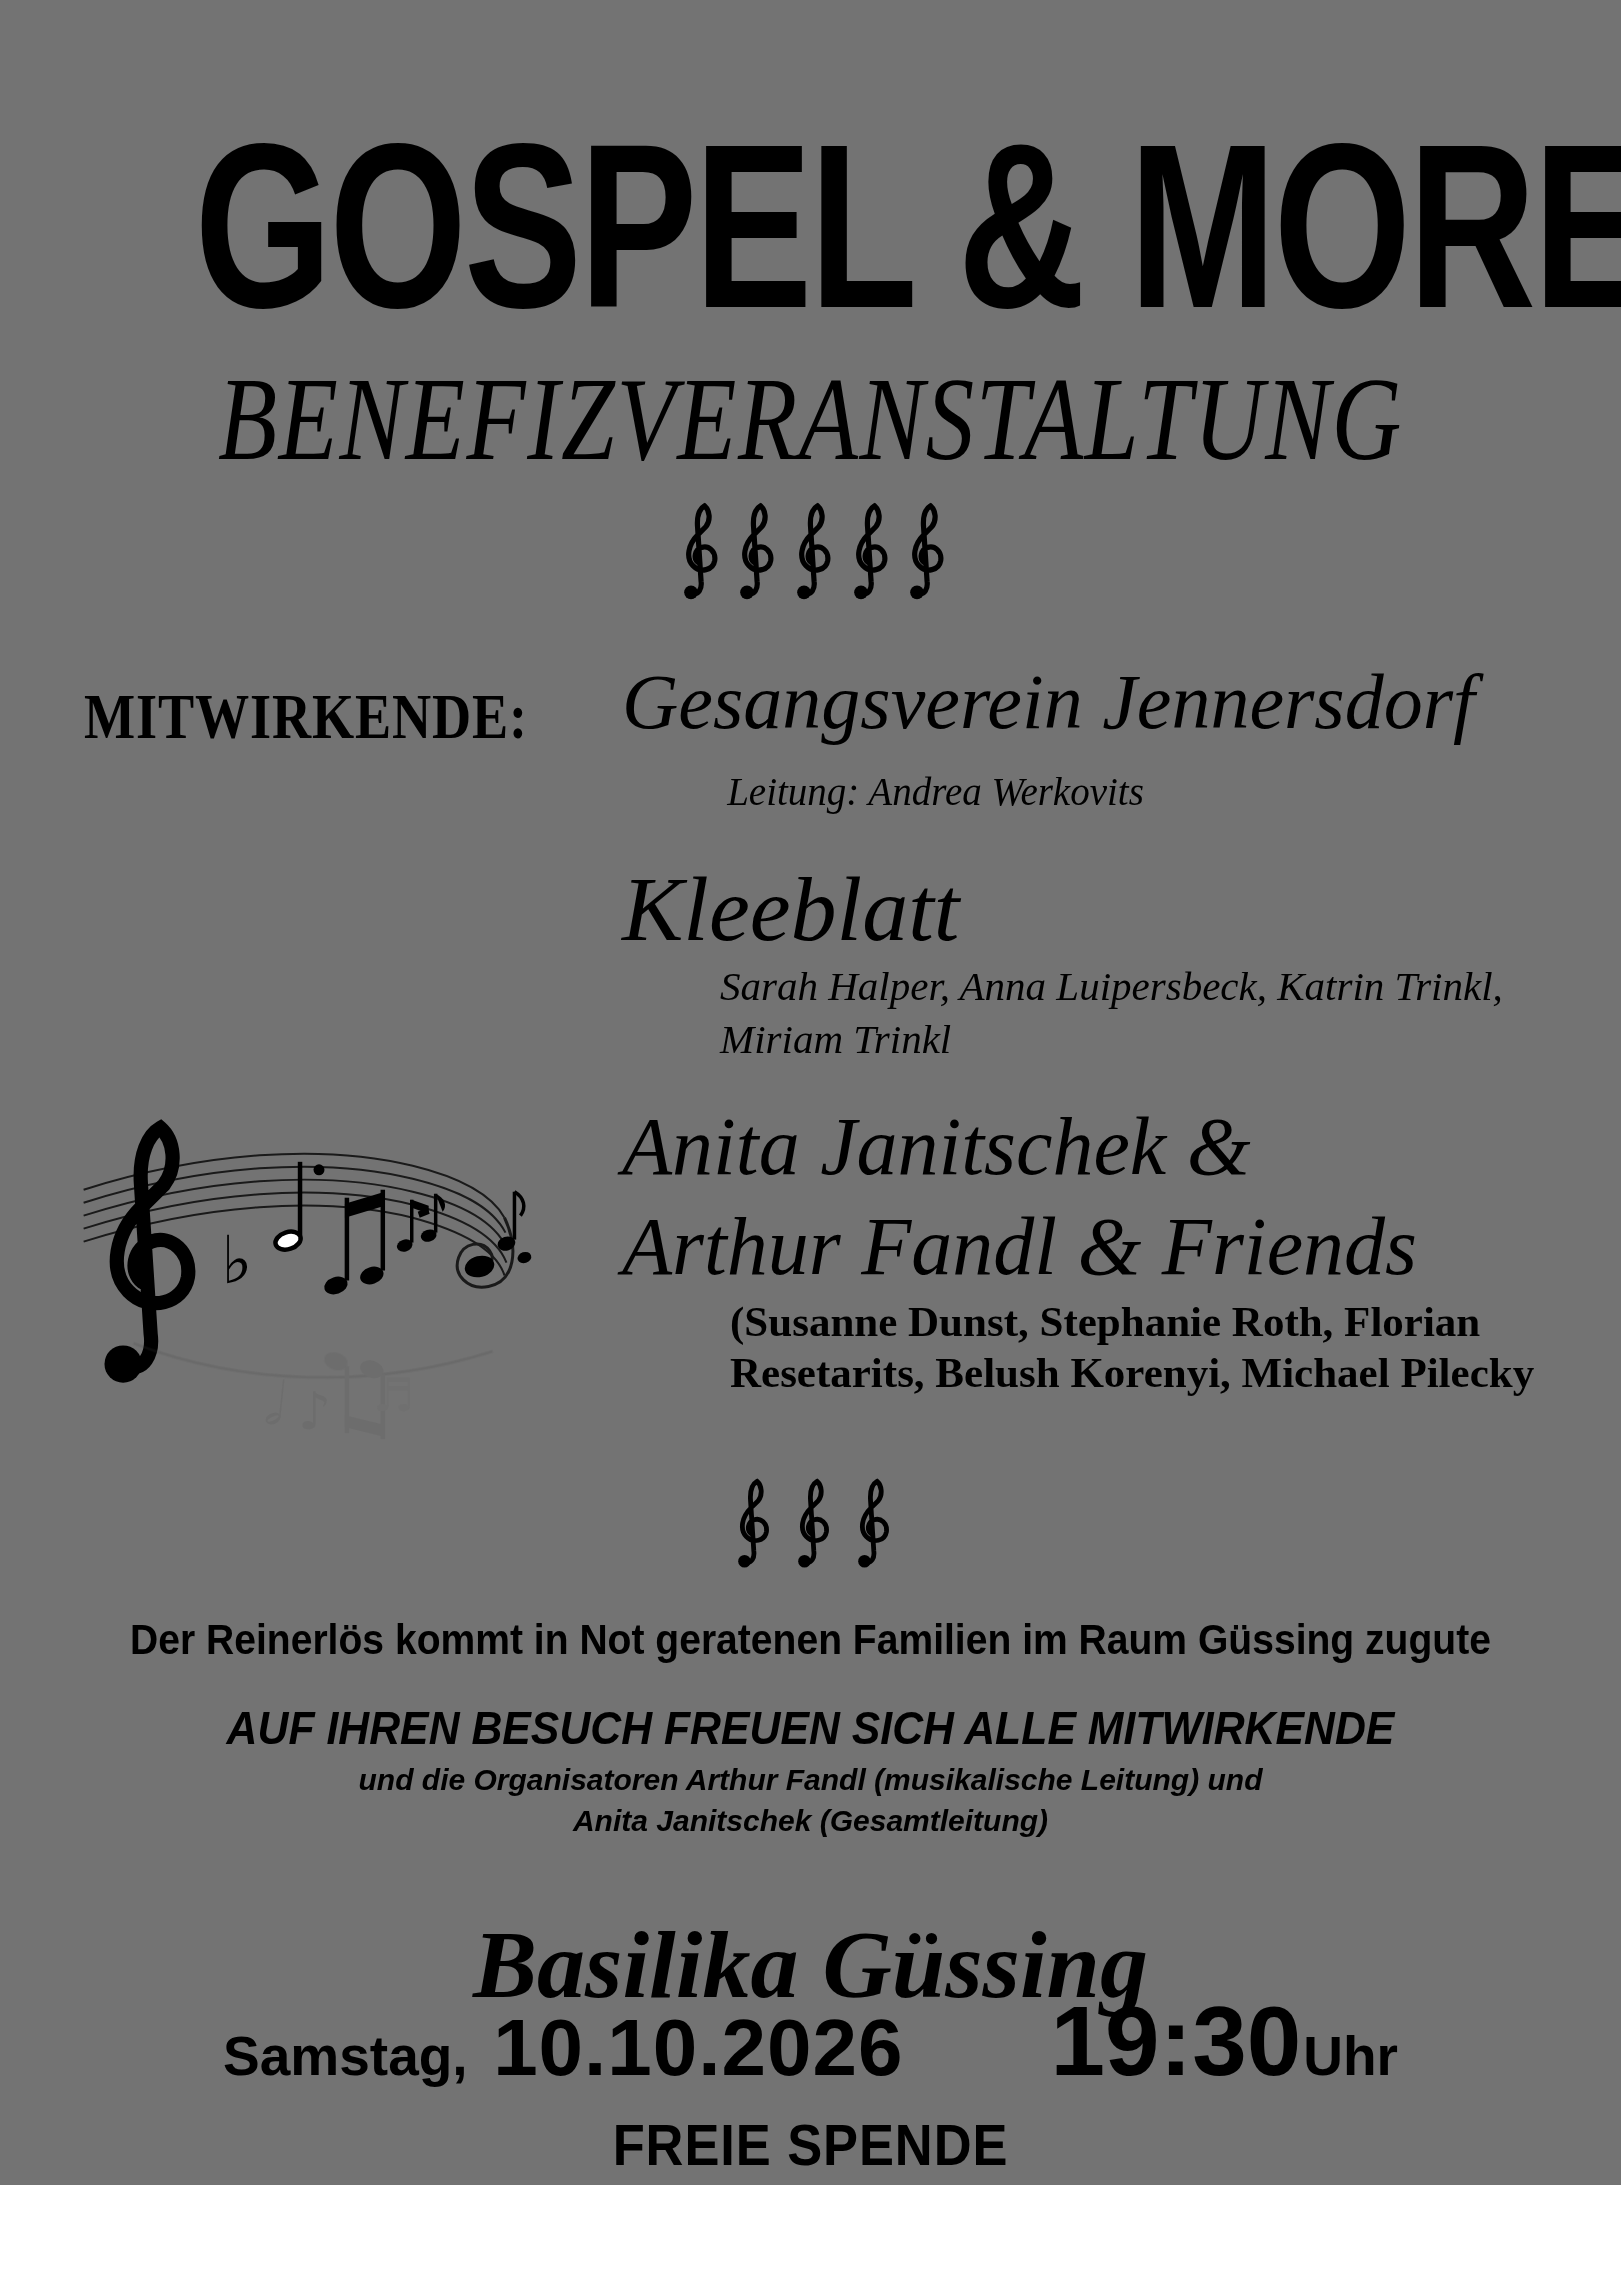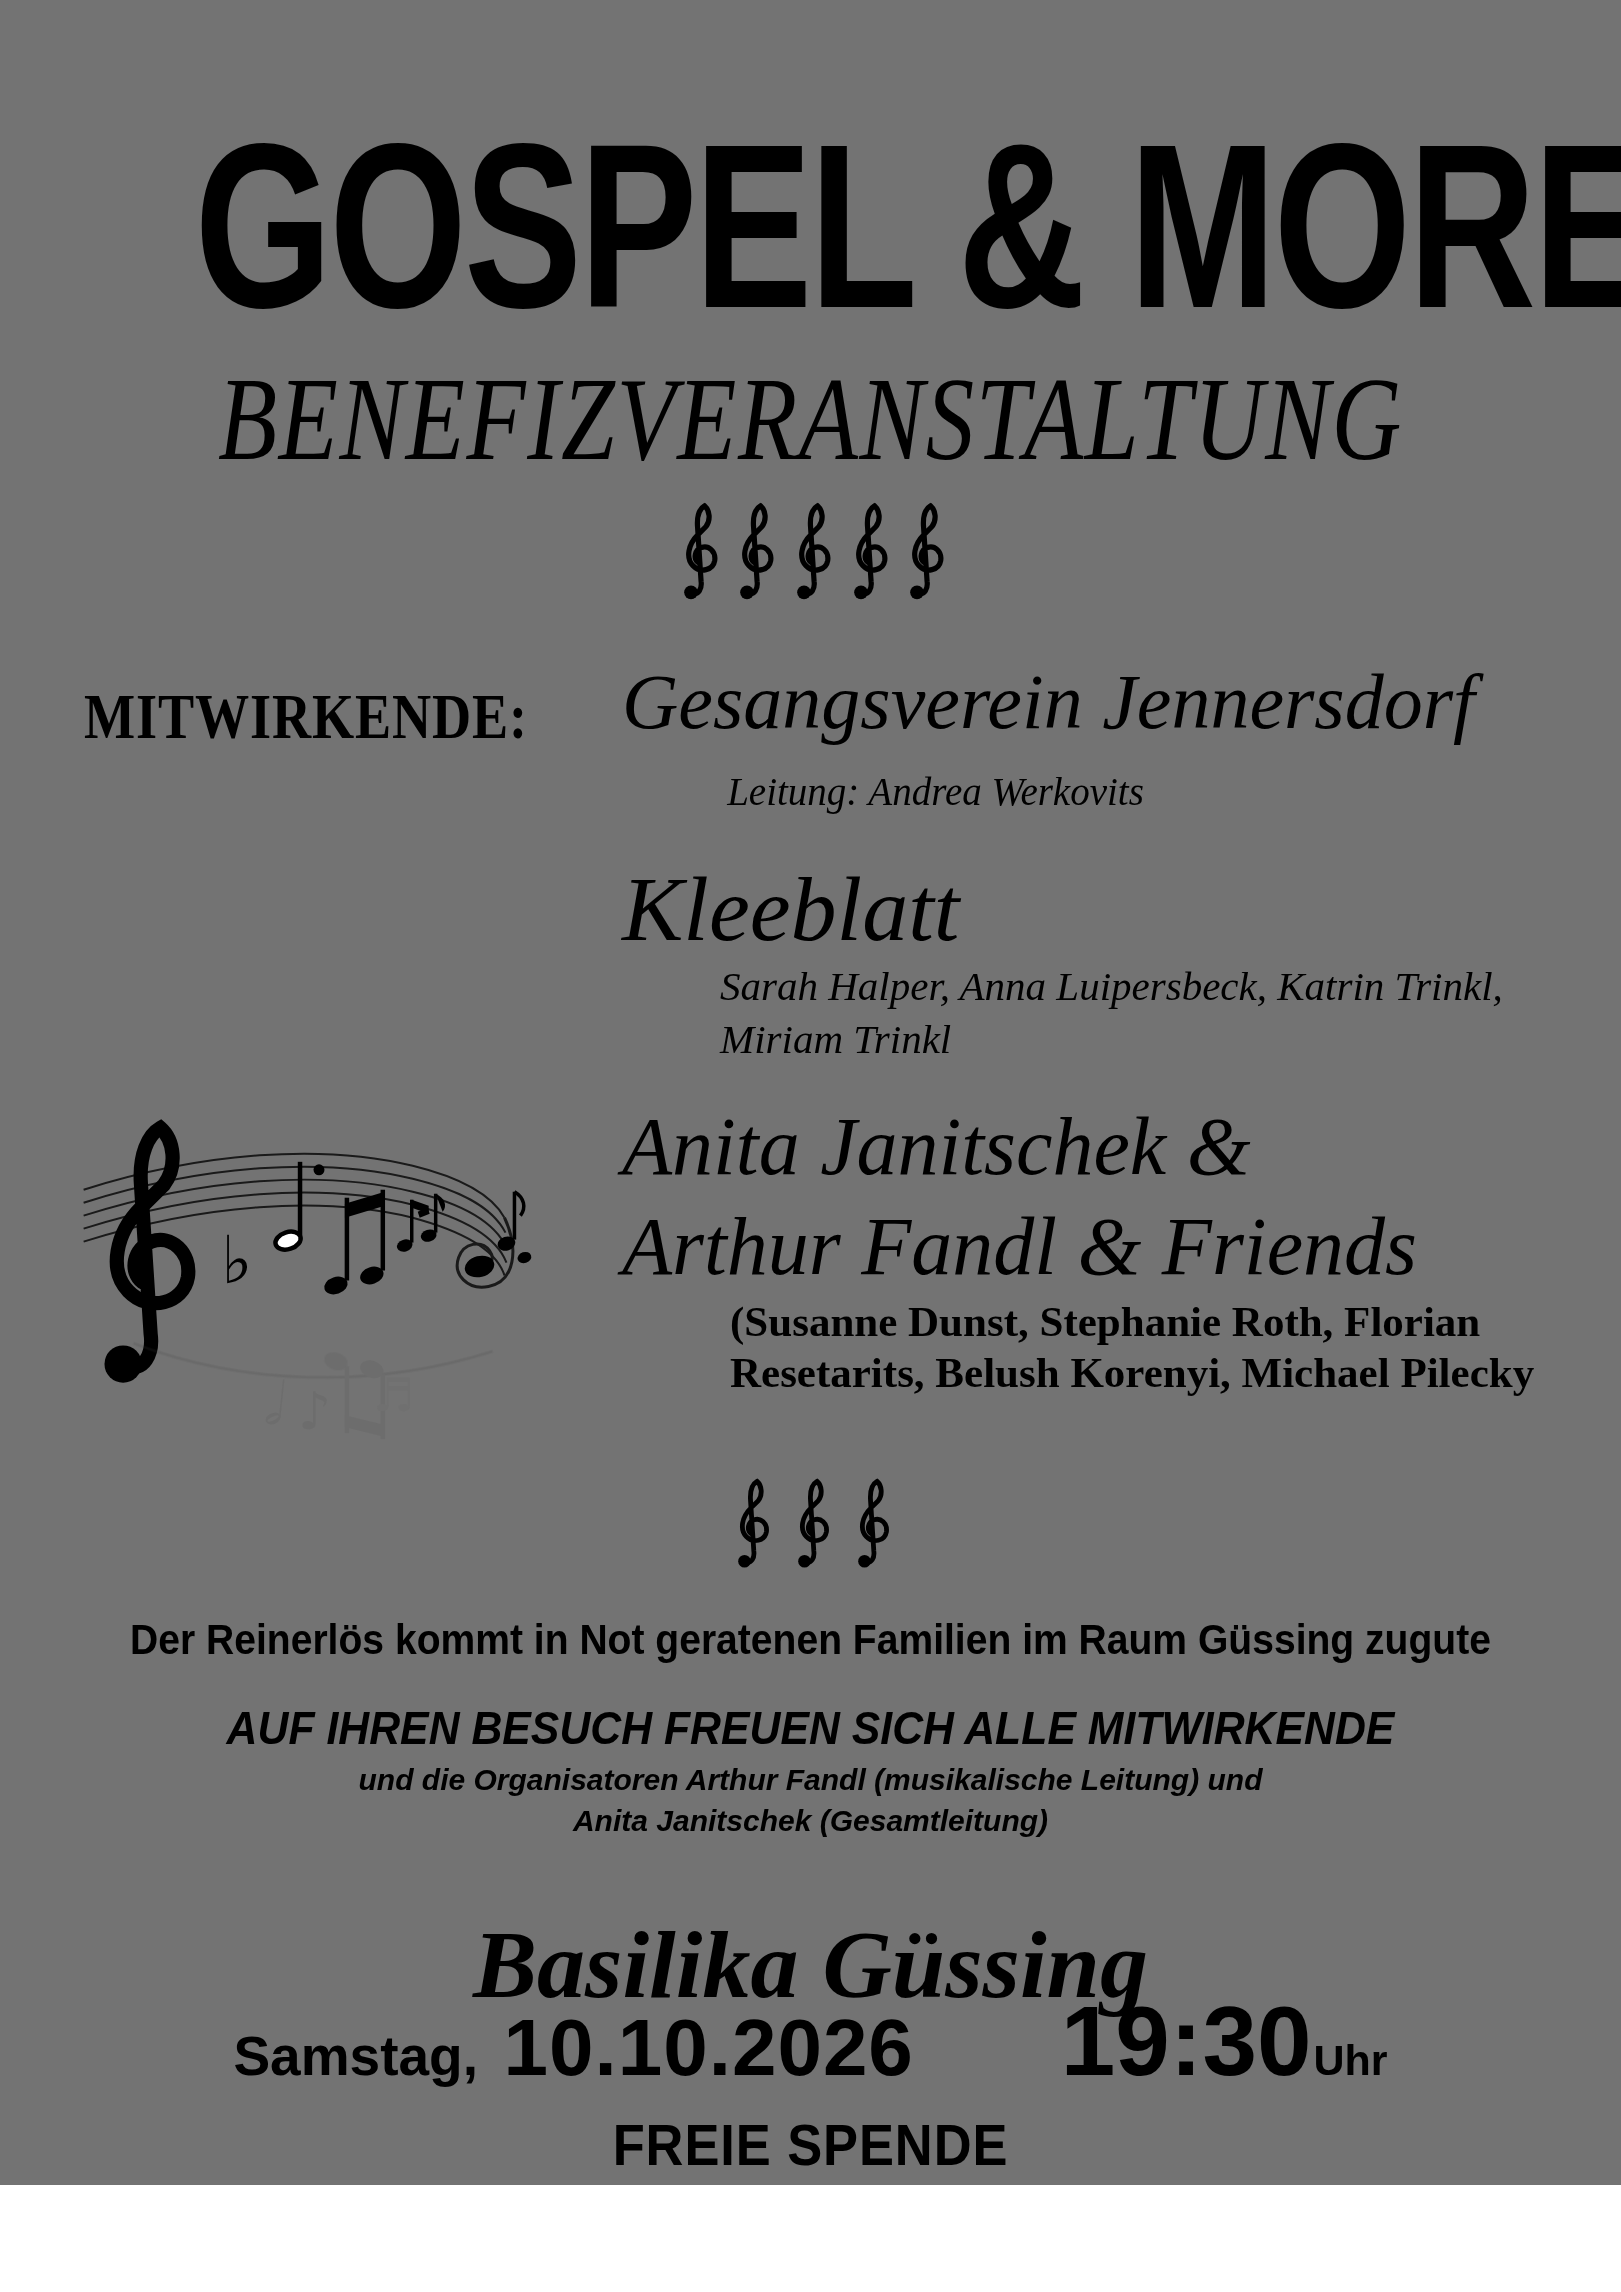--- a/index.html
+++ b/index.html
@@ -60,21 +60,21 @@
   .org1{top:1765px;}
   .org2{top:1806px;}
 
   .venue{top:1884px;font-weight:700;font-style:italic;font-size:96px;line-height:1;margin-top:33px;}
 
   .schedule{top:1992px;display:flex;justify-content:center;align-items:baseline;
     font-weight:700;line-height:1;}
   .sched-day{font-size:55px;margin-right:25.5px;}
   .sched-date{font-size:80px;letter-spacing:1px;}
   .sched-time{font-size:98px;margin-left:147px;}
-  .sched-unit{font-size:43px;margin-left:2px;}
+  .sched-unit{font-size:55px;margin-left:2px;}
 
   .admission{
     top:2117px;font-weight:700;font-size:57px;line-height:1;letter-spacing:1px;
     transform:scaleX(0.92);transform-origin:50% 50%;
   }
   .hidden-defs{position:absolute;width:0;height:0;overflow:hidden;}
 </style>
 </head>
 <body>
 

